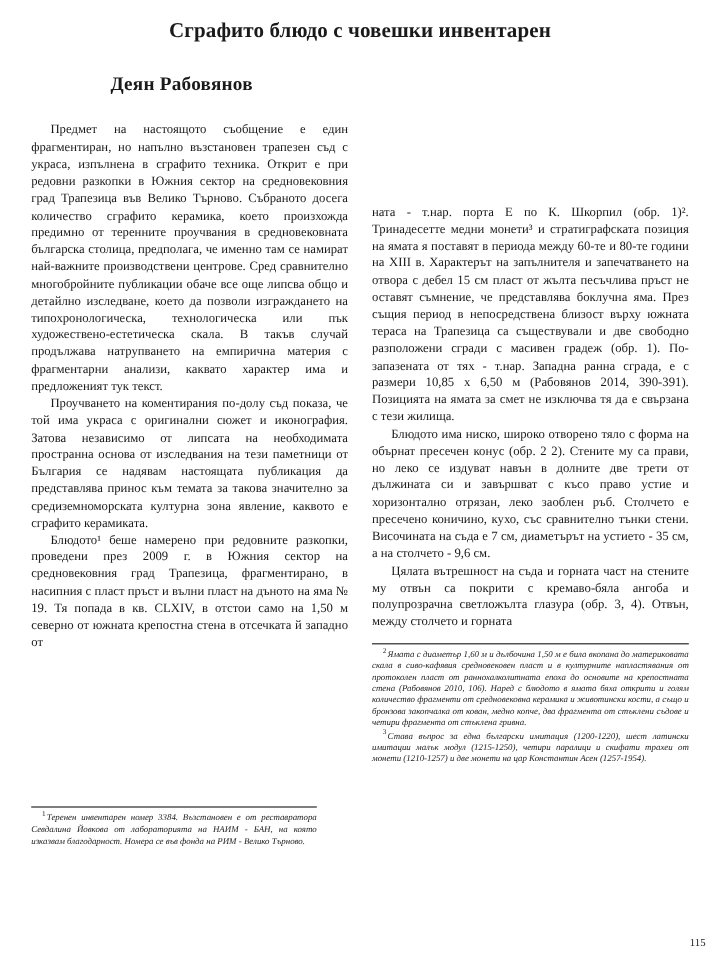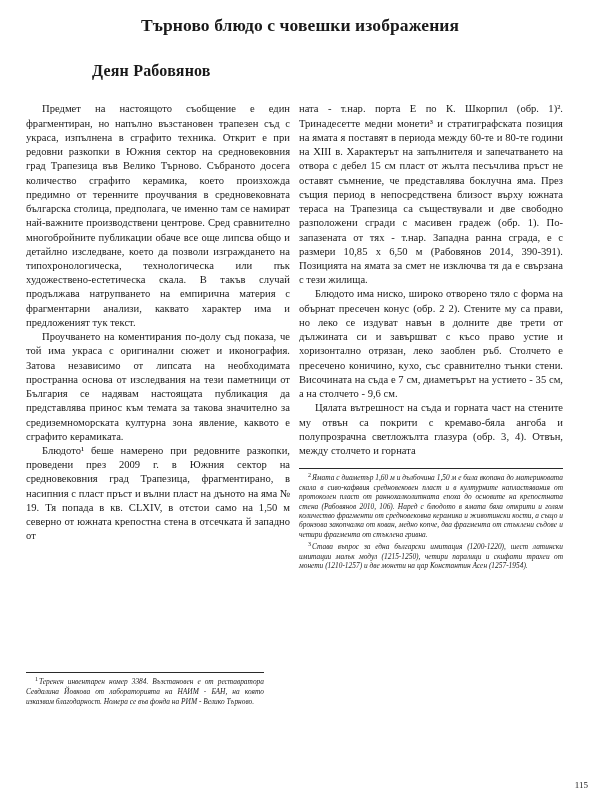--- a/index.html
+++ b/index.html
@@ -36,22 +36,22 @@
   .author {
     margin-top: 26px;
     margin-left: 66px;
     font-weight: bold;
     font-size: 16px;
     letter-spacing: 0.2px;
   }
   .columns {
     margin-top: 22px;
     display: flex;
-    gap: 9px;
-    align-items: flex-start;
+    gap: 20px;
+    align-items: center;
   }
   .col {
     width: 264px;
     box-sizing: border-box;
   }
   .col p {
     margin: 0;
     font-size: 10.6px;
     line-height: 1.345;
     text-align: justify;
@@ -94,21 +94,21 @@
   .left-col-inner {
     min-height: 560px;
   }
 </style>
 </head>
 <body>
 
 <div class="page">
 
   <div class="title">
-    <span class="line">Търново блюдо с човешки изображения</span>
+    <span class="line">Сграфито блюдо с човешки инвентарен</span>
   </div>
 
   <div class="author">Деян Рабовянов</div>
 
   <div class="columns">
 
     <div class="col">
       <div class="left-col-inner">
         <p>Предмет на настоящото съобщение е един фрагментиран, но напълно възстановен трапезен съд с украса, изпълнена в сграфито техника. Открит е при редовни разкопки в Южния сектор на средновековния град Трапезица във Велико Търново. Събраното досега количество сграфито керамика, което произхожда предимно от теренните проучвания в средновековната българска столица, предполага, че именно там се намират най-важните производствени центрове. Сред сравнително многобройните публикации обаче все още липсва общо и детайлно изследване, което да позволи изграждането на типохронологическа, технологическа или пък художествено-естетическа скала. В такъв случай продължава натрупването на емпирична материя с фрагментарни анализи, каквато характер има и предложеният тук текст.</p>
         <p>Проучването на коментирания по-долу съд показа, че той има украса с оригинални сюжет и иконография. Затова независимо от липсата на необходимата пространна основа от изследвания на тези паметници от България се надявам настоящата публикация да представлява принос към темата за такова значително за средиземноморската културна зона явление, каквото е сграфито керамиката.</p>

